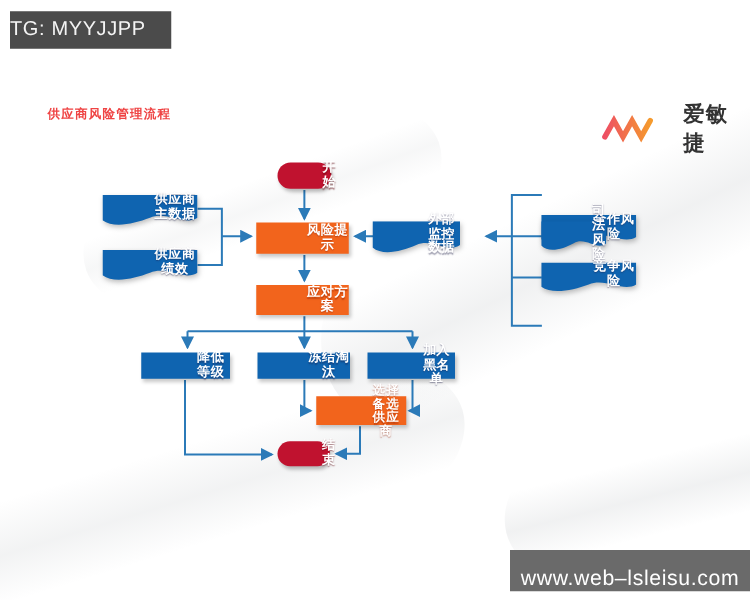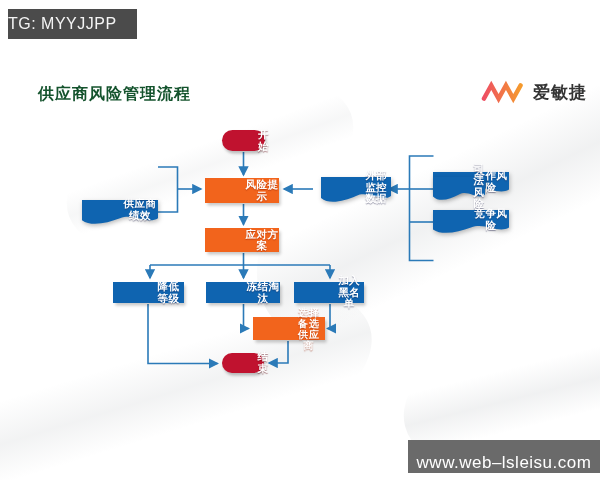--- a/index.html
+++ b/index.html
@@ -17,24 +17,24 @@
        background:linear-gradient(to bottom,rgba(0,0,0,0) 32%,rgba(110,118,125,0.10) 50%,rgba(0,0,0,0) 68%);}
   .sw4{left:60px;top:90px;width:300px;height:150px;transform:rotate(-20deg);
        background:linear-gradient(to bottom,rgba(0,0,0,0) 35%,rgba(110,118,125,0.06) 50%,rgba(0,0,0,0) 65%);}
 
   .tg-badge{
     position:absolute;left:8px;top:9px;width:129px;height:30px;background:#4b4b4b;
     color:#f4f4f4;font-size:16px;display:flex;align-items:center;
     box-sizing:border-box;letter-spacing:0.5px;
   }
   .slide-title{
-    position:absolute;left:38px;top:84px;font-size:16px;font-weight:700;color:#14532d;
+    position:absolute;left:38px;top:84px;font-size:10px;font-weight:700;color:#ef4444;
     letter-spacing:1px;
   }
-  .logo{position:absolute;left:481px;top:80px;display:flex;align-items:center;gap:8px;}
+  .logo{position:absolute;left:481px;top:80px;display:flex;align-items:center;gap:22px;}
   .logo-text{font-size:17px;font-weight:600;color:#333;letter-spacing:1px;}
 
   .connectors{position:absolute;left:0;top:0;pointer-events:none;}
   .cline{stroke:var(--connector,#2b7ab8);fill:none;stroke-width:1.6px;}
   .amark{fill:var(--connector,#2b7ab8);}
 
   .node{
     position:absolute;display:flex;align-items:center;justify-content:center;
     color:#fff;font-weight:700;font-size:10.5px;letter-spacing:0.5px;line-height:1.1;
     text-shadow:0 1px 1px rgba(30,30,70,0.45);box-sizing:border-box;text-align:center;padding-left:40px;
@@ -110,33 +110,39 @@
     <path class="cline" d="M148 304 V363.5 H217.5" marker-end="url(#arw)"></path>
     <path class="cline" d="M243.5 304 V328.5 H248.5" marker-end="url(#arw)"></path>
     <path class="cline" d="M330 304 V328.5 H327.5" marker-end="url(#arw)"></path>
     <path class="cline" d="M288 341 V363 H269" marker-end="url(#arw)"></path>
   </svg>
 
   <div class="node pill" style="left:222px;top:130px;width:43px;height:21px;">
     <span>开始</span>
   </div>
 
+  <div class="node doc" style="left:82px;top:156px;width:76px;height:25px;">
+    <svg class="doc-shape" viewBox="0 0 100 26" preserveAspectRatio="none">
+      <path d="M0 0 H100 V19 C86 26 68 13 50 19 C33 24 12 28 0 21 Z"></path>
+    </svg>
+    <span class="doc-label">供应商主数据</span>
+  </div>
 
   <div class="node doc" style="left:82px;top:200px;width:76px;height:25px;">
     <svg class="doc-shape" viewBox="0 0 100 26" preserveAspectRatio="none">
       <path d="M0 0 H100 V19 C86 26 68 13 50 19 C33 24 12 28 0 21 Z"></path>
     </svg>
     <span class="doc-label">供应商绩效</span>
   </div>
 
   <div class="node rect-orange" style="left:205px;top:178px;width:74px;height:25px;">
     <span>风险提示</span>
   </div>
 
-  <div class="node doc" style="left:321px;top:177px;width:70px;height:26px;letter-spacing:0;">
+  <div class="node doc" style="left:298px;top:177px;width:70px;height:26px;letter-spacing:0;">
     <svg class="doc-shape" viewBox="0 0 100 26" preserveAspectRatio="none">
       <path d="M0 0 H100 V19 C86 26 68 13 50 19 C33 24 12 28 0 21 Z"></path>
     </svg>
     <span class="doc-label">外部监控数据</span>
   </div>
 
   <div class="node doc" style="left:433px;top:144px;width:76px;height:24px;margin-top:28px;">
     <svg class="doc-shape" viewBox="0 0 100 26" preserveAspectRatio="none">
       <path d="M0 0 H100 V19 C86 26 68 13 50 19 C33 24 12 28 0 21 Z"></path>
     </svg>

